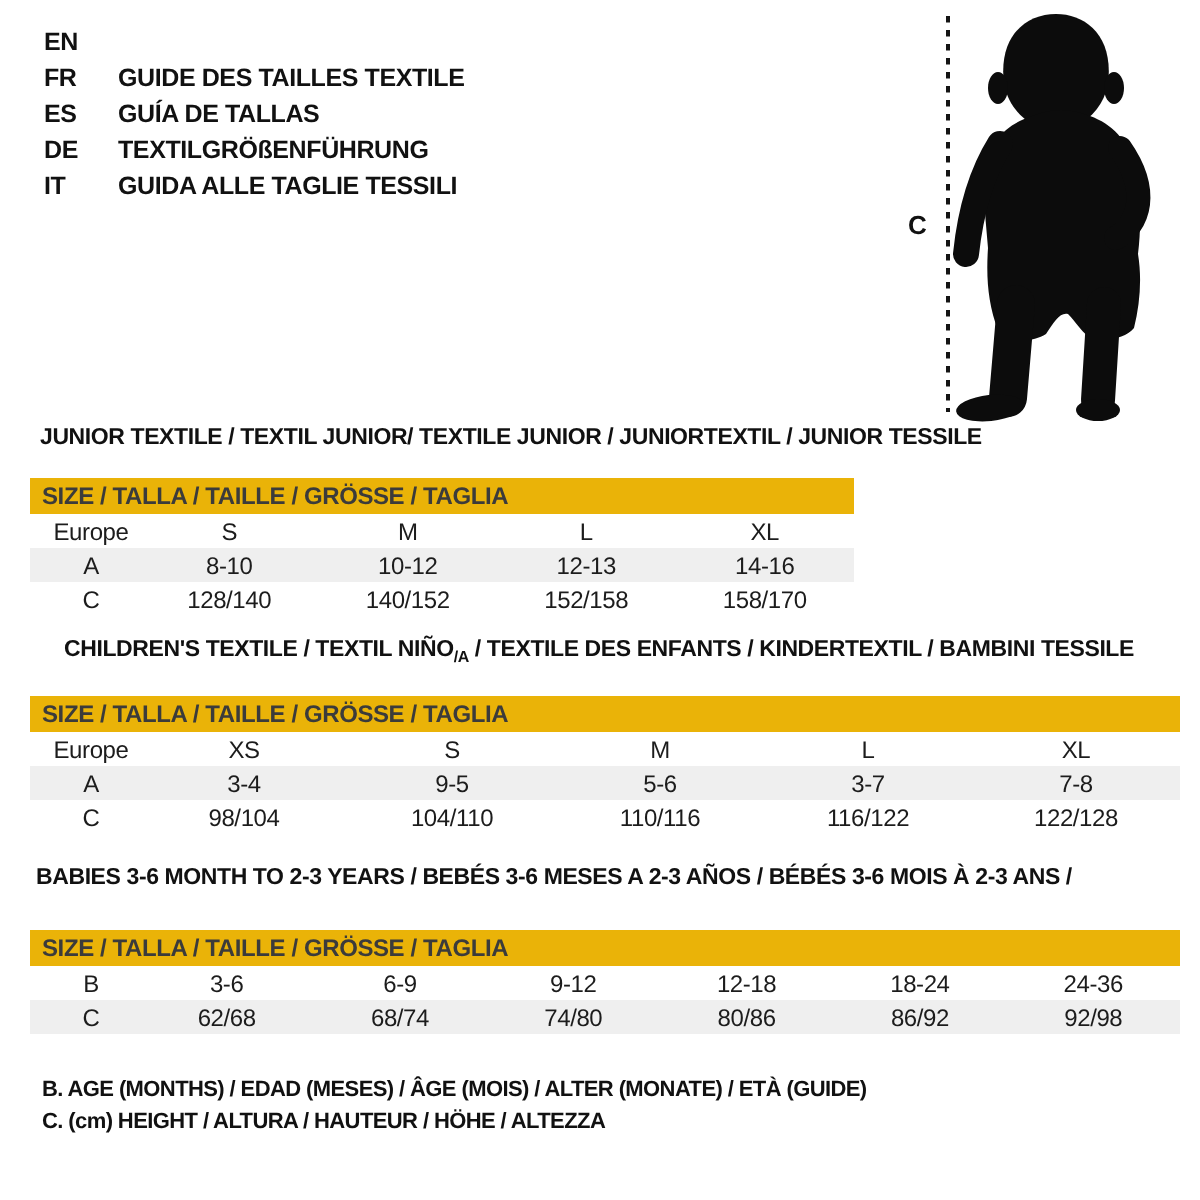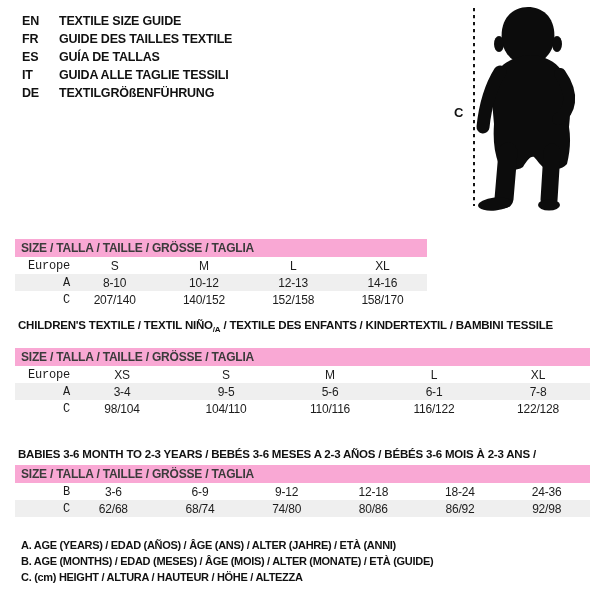--- a/index.html
+++ b/index.html
@@ -16,60 +16,59 @@
   .figure  { position:absolute; left:440px; top:0; width:152px; height:212px; }
   .c-label { position:absolute; left:14px; top:105px; font-weight:700; font-size:13px; }
 
   
   .title { position:absolute; font-weight:700; font-size:11.5px; letter-spacing:-0.2px;
            line-height:15px; white-space:nowrap; }
   .subsc { font-size:8px; vertical-align:-3px; }
 
   
   .tbl   { position:absolute; }
-  .thead { height:18px; line-height:18px; background:#f9a8d4; color:#3b3b3b;
+  .thead { height:18px; line-height:18px; background:#eab308; color:#3b3b3b;
            font-weight:700; font-size:12px; padding-left:6px; letter-spacing:-0.2px;
            box-sizing:border-box; }
   table  { border-collapse:collapse; table-layout:fixed; width:100%; }
   td     { height:17px; font-size:12px; text-align:center; padding:0;
            letter-spacing:-0.2px; color:#1c1c1c; white-space:nowrap; }
-  td.lbl { text-align:right; padding-left:6px;font-family:Liberation Mono, monospace; }
+  td.lbl { text-align:center; padding-left:6px; }
   col.c-lbl { width:55px; }
   tr.stripe { background:#efefef; }
 
   
   .footnotes { position:absolute; left:21px; top:537px; }
   .fnote { height:16px; line-height:16px; font-weight:700; font-size:11px;
            letter-spacing:-0.3px; white-space:nowrap; }
 </style>
 </head>
 <body>
 
 <div class="page">
 
   <div class="lang-list">
     <div class="lang-row">
       <span class="lang-code">EN</span>
-      <span class="lang-title">TEXTILE SIZE GUIDE</span>
     </div>
     <div class="lang-row">
       <span class="lang-code">FR</span>
       <span class="lang-title">GUIDE DES TAILLES TEXTILE</span>
     </div>
     <div class="lang-row">
       <span class="lang-code">ES</span>
       <span class="lang-title">GUÍA DE TALLAS</span>
     </div>
     <div class="lang-row">
+      <span class="lang-code">DE</span>
+      <span class="lang-title">TEXTILGRÖßENFÜHRUNG</span>
+    </div>
+    <div class="lang-row">
       <span class="lang-code">IT</span>
       <span class="lang-title">GUIDA ALLE TAGLIE TESSILI</span>
-    </div>
-    <div class="lang-row">
-      <span class="lang-code">DE</span>
-      <span class="lang-title">TEXTILGRÖßENFÜHRUNG</span>
     </div>
   </div>
 
   <div class="figure">
     <svg width="152" height="212" viewBox="440 0 152 212">
       <line x1="474" y1="8" x2="474" y2="206" stroke="#141414" stroke-width="2" stroke-dasharray="3.2,3.8"></line>
       <g fill="#0c0c0c" stroke="none">
 
         <path d="M502,42 C499,18 513,7 528,7 C543,7 557,18 554,42 C552,52 546,59 538,63 C531,66 525,66 518,63 C510,59 504,52 502,42 Z"></path>
         <ellipse cx="499" cy="44" rx="5" ry="8"></ellipse>
@@ -87,20 +86,21 @@
       </g>
       <g fill="#0c0c0c" stroke="none">
 
         <ellipse cx="495" cy="204" rx="17" ry="6.5" transform="rotate(-6 495 204)"></ellipse>
         <ellipse cx="549" cy="205" rx="11" ry="5.5"></ellipse>
       </g>
     </svg>
     <span class="c-label">C</span>
   </div>
 
+  <div class="title" style="left:20px; top:212px;">JUNIOR TEXTILE / TEXTIL JUNIOR/ TEXTILE JUNIOR / JUNIORTEXTIL / JUNIOR TESSILE</div>
   <div class="tbl" style="left:15px; top:239px; width:412px;">
     <div class="thead">SIZE / TALLA / TAILLE / GRÖSSE / TAGLIA</div>
     <table>
       <colgroup>
           <col class="c-lbl">
           <col>
           <col>
           <col>
           <col>
         </colgroup>
@@ -114,30 +114,30 @@
         </tr>
         <tr class="stripe">
           <td class="lbl">A</td>
           <td>8-10</td>
           <td>10-12</td>
           <td>12-13</td>
           <td>14-16</td>
         </tr>
         <tr>
           <td class="lbl">C</td>
-          <td>207/140</td>
+          <td>128/140</td>
           <td>140/152</td>
           <td>152/158</td>
           <td>158/170</td>
         </tr>
       </tbody>
     </table>
   </div>
 
-  <div class="title" style="left:18px; top:318px;">
+  <div class="title" style="left:32px; top:318px;">
     <span>CHILDREN'S TEXTILE / TEXTIL NIÑO</span><span class="subsc">/A</span><span> / TEXTILE DES ENFANTS / KINDERTEXTIL / BAMBINI TESSILE</span>
   </div>
   <div class="tbl" style="left:15px; top:348px; width:575px;">
     <div class="thead">SIZE / TALLA / TAILLE / GRÖSSE / TAGLIA</div>
     <table>
       <colgroup>
           <col class="c-lbl">
           <col>
           <col>
           <col>
@@ -151,36 +151,36 @@
           <td>S</td>
           <td>M</td>
           <td>L</td>
           <td>XL</td>
         </tr>
         <tr class="stripe">
           <td class="lbl">A</td>
           <td>3-4</td>
           <td>9-5</td>
           <td>5-6</td>
-          <td>6-1</td>
+          <td>3-7</td>
           <td>7-8</td>
         </tr>
         <tr>
           <td class="lbl">C</td>
           <td>98/104</td>
           <td>104/110</td>
           <td>110/116</td>
           <td>116/122</td>
           <td>122/128</td>
         </tr>
       </tbody>
     </table>
   </div>
 
-  <div class="title" style="left:18px; top:447px;">
+  <div class="title" style="left:18px; top:432px;">
     <div>BABIES 3-6 MONTH TO 2-3 YEARS / BEBÉS 3-6 MESES A 2-3 AÑOS / BÉBÉS 3-6 MOIS À 2-3 ANS /</div>
   </div>
   <div class="tbl" style="left:15px; top:465px; width:575px;">
     <div class="thead">SIZE / TALLA / TAILLE / GRÖSSE / TAGLIA</div>
     <table>
       <colgroup>
           <col class="c-lbl">
           <col>
           <col>
           <col>
@@ -205,18 +205,17 @@
           <td>74/80</td>
           <td>80/86</td>
           <td>86/92</td>
           <td>92/98</td>
         </tr>
       </tbody>
     </table>
   </div>
 
   <div class="footnotes">
-    <div class="fnote">A. AGE (YEARS) / EDAD (AÑOS) / ÂGE (ANS) / ALTER (JAHRE) / ETÀ (ANNI)</div>
     <div class="fnote">B. AGE (MONTHS) / EDAD (MESES) / ÂGE (MOIS) / ALTER (MONATE) / ETÀ (GUIDE)</div>
     <div class="fnote">C. (cm) HEIGHT / ALTURA / HAUTEUR / HÖHE / ALTEZZA</div>
   </div>
 
 </div>
 
 </body></html>

